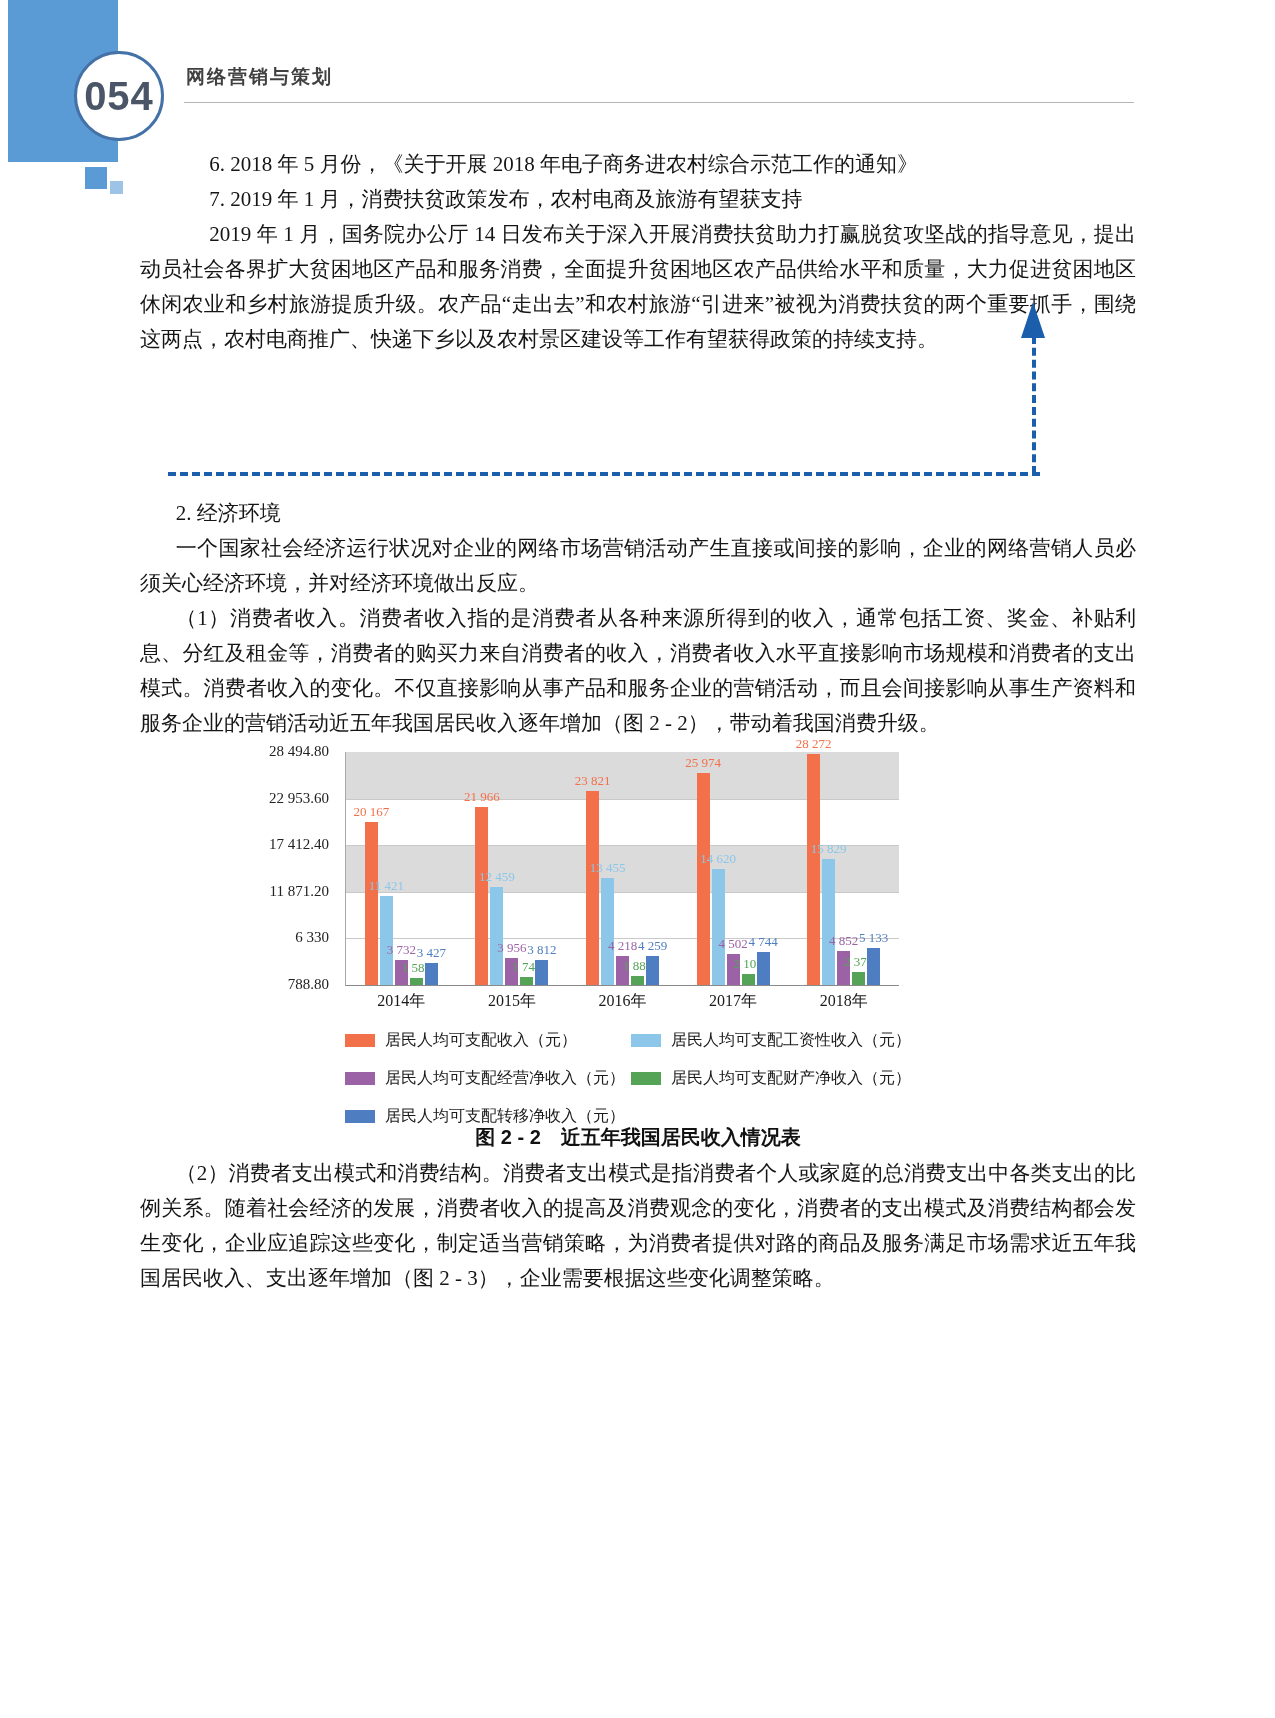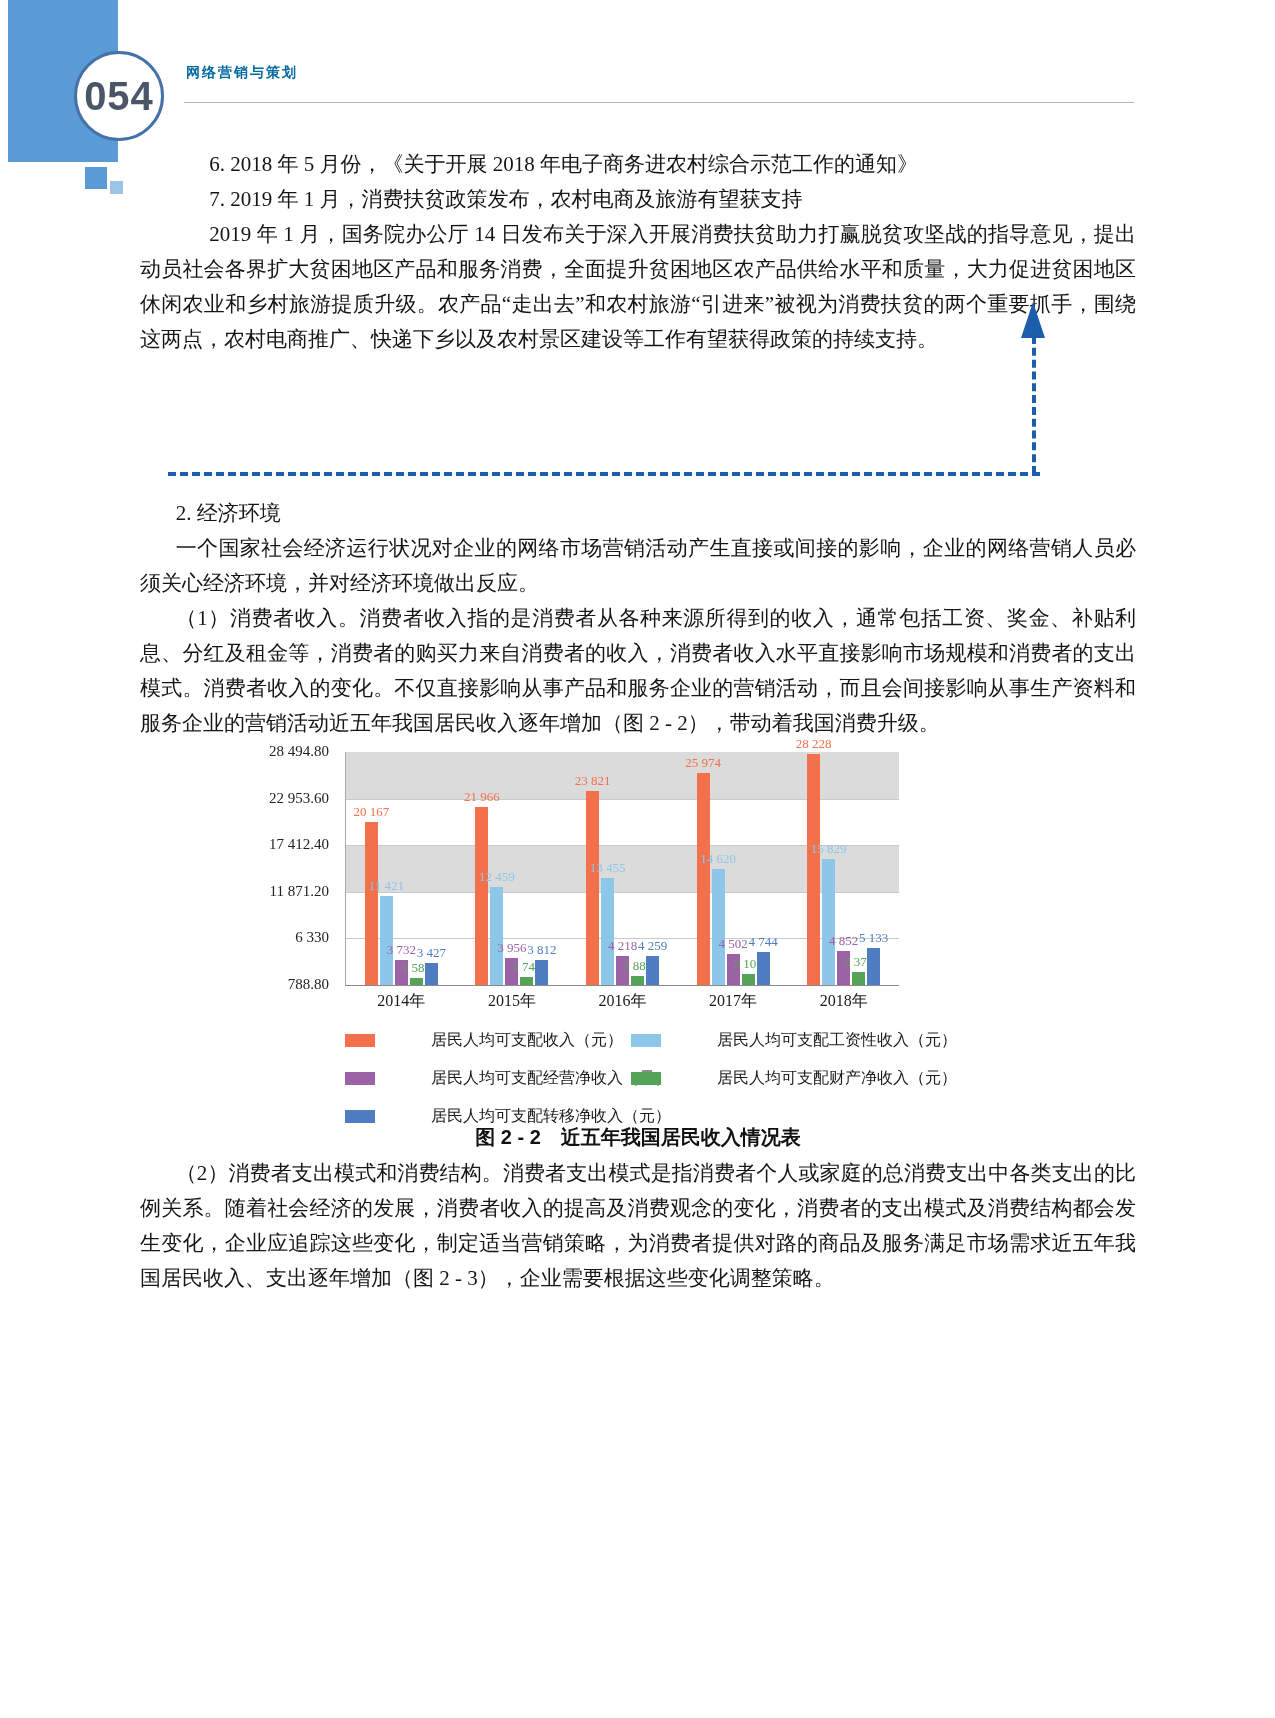--- a/index.html
+++ b/index.html
@@ -7,21 +7,21 @@
         font-family:"Liberation Serif",serif;color:#151515;}
 
   
   .corner-block{position:absolute;left:8px;top:0;width:110px;height:162px;}
   .corner-sq-small{position:absolute;left:85px;top:167px;width:22px;height:22px;}
   .corner-sq-tiny{position:absolute;left:110px;top:181px;width:13px;height:13px;}
   .page-badge{position:absolute;left:74px;top:51px;width:84px;height:84px;border-radius:50%;
               background:#ffffff;border:3px solid #4472A8;display:flex;align-items:center;justify-content:center;}
   .page-number{font-family:"Liberation Sans",sans-serif;font-weight:bold;font-size:40px;letter-spacing:1px;color:#4A5668;}
   .book-title{position:absolute;left:186px;top:64px;font-family:"Liberation Sans",sans-serif;
-              font-weight:bold;font-size:14px;letter-spacing:2px;color:#0369a1;}
+              font-weight:bold;font-size:19px;letter-spacing:2px;color:#404040;}
   .header-rule{position:absolute;left:184px;top:102px;width:950px;height:1px;background:#B5B5B5;}
 
   
   .textblock{position:absolute;left:140px;width:996px;font-size:21px;line-height:35px;text-align:justify;}
   .textblock p{margin:0;}
   .items-block{top:147px;}
   .items-block p{text-indent:3.3em;}
   .econ-block{top:496px;}
   .econ-block p{text-indent:1.7em;}
   .spending-block{top:1156px;}
@@ -39,21 +39,21 @@
   .y-axis{position:absolute;left:0;top:8px;width:105px;height:233px;}
   .y-tick{position:absolute;right:6px;white-space:nowrap;font-size:15px;color:#222;}
   .plot{position:absolute;left:115px;top:8px;width:553px;height:233px;
         border-bottom:1px solid #8a8a8a;border-left:1px solid #a8a8a8;}
   .gridline{position:absolute;left:0;width:100%;height:1px;background:#c9c9c9;}
   .bar{position:absolute;bottom:0;}
   .bar-label{position:absolute;transform:translateX(-50%);font-size:13px;white-space:nowrap;}
   .x-label{position:absolute;top:239px;transform:translateX(-50%);font-size:16px;color:#1a1a1a;white-space:nowrap;}
 
   .legend{position:absolute;left:345px;top:1030px;display:grid;grid-template-columns:286px 300px;row-gap:17px;}
-  .legend-item{display:flex;align-items:center;gap:46px;}
+  .legend-item{display:flex;align-items:center;}
   .legend-swatch{display:inline-block;width:30px;height:13px;margin-right:10px;flex:0 0 auto;}
   .legend-label{font-size:16px;color:#1a1a1a;white-space:nowrap;}
 
   .figure-caption{position:absolute;left:140px;top:1124px;width:996px;text-align:center;
                   font-family:"Liberation Sans",sans-serif;font-weight:bold;font-size:20px;color:#111;}
 </style>
 </head>
 <body>
 
 <div class="page">
@@ -135,21 +135,21 @@
         <div class="bar" style="left: 365.6px; width: 13px; height: 116.317px; background: rgb(140, 199, 233);"></div>
         <div class="bar-label" style="left: 372.1px; bottom: 118.317px; color: rgb(140, 199, 233);">14 620</div>
         <div class="bar" style="left: 380.6px; width: 13px; height: 31.227px; background: rgb(156, 98, 166);"></div>
         <div class="bar-label" style="left: 387.1px; bottom: 33.227px; color: rgb(156, 98, 166);">4 502</div>
         <div class="bar" style="left: 395.6px; width: 13px; height: 11.0857px; background: rgb(85, 163, 86);"></div>
         <div class="bar-label" style="left: 402.1px; bottom: 13.0857px; color: rgb(85, 163, 86);">2 107</div>
         <div class="bar" style="left: 410.6px; width: 13px; height: 33.2622px; background: rgb(78, 126, 193);"></div>
         <div class="bar-label" style="left: 417.1px; bottom: 35.2622px; color: rgb(78, 126, 193);">4 744</div>
         <div class="x-label" style="left: 387.1px;">2017年</div>
         <div class="bar" style="left: 461.2px; width: 13px; height: 230.756px; background: rgb(242, 112, 74);"></div>
-        <div class="bar-label" style="left: 467.7px; bottom: 232.756px; color: rgb(242, 112, 74);">28 228</div>
+        <div class="bar-label" style="left: 467.7px; bottom: 232.756px; color: rgb(242, 112, 74);">28 272</div>
         <div class="bar" style="left: 476.2px; width: 13px; height: 126.484px; background: rgb(140, 199, 233);"></div>
         <div class="bar-label" style="left: 482.7px; bottom: 128.484px; color: rgb(140, 199, 233);">15 829</div>
         <div class="bar" style="left: 491.2px; width: 13px; height: 34.1704px; background: rgb(156, 98, 166);"></div>
         <div class="bar-label" style="left: 497.7px; bottom: 36.1704px; color: rgb(156, 98, 166);">4 852</div>
         <div class="bar" style="left: 506.2px; width: 13px; height: 13.3732px; background: rgb(85, 163, 86);"></div>
         <div class="bar-label" style="left: 512.7px; bottom: 15.3732px; color: rgb(85, 163, 86);">2 379</div>
         <div class="bar" style="left: 521.2px; width: 13px; height: 36.8279px; background: rgb(78, 126, 193);"></div>
         <div class="bar-label" style="left: 527.7px; bottom: 38.8279px; color: rgb(78, 126, 193);">5 133</div>
         <div class="x-label" style="left: 497.7px;">2018年</div>
       </div>

